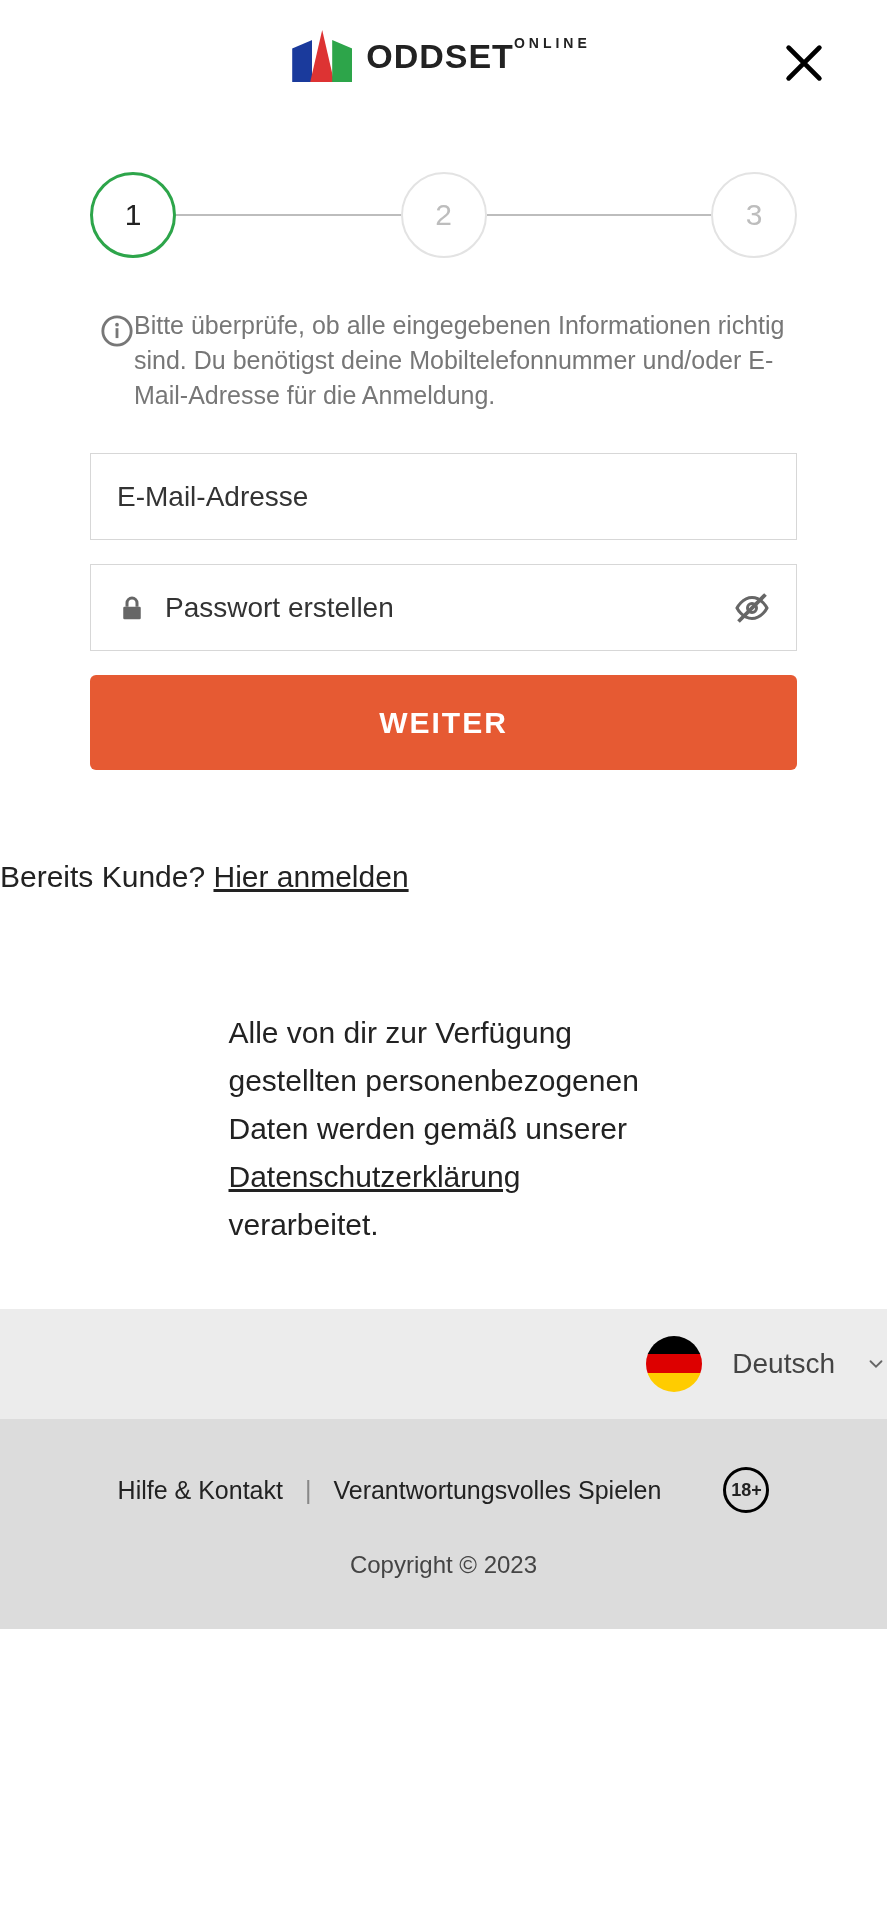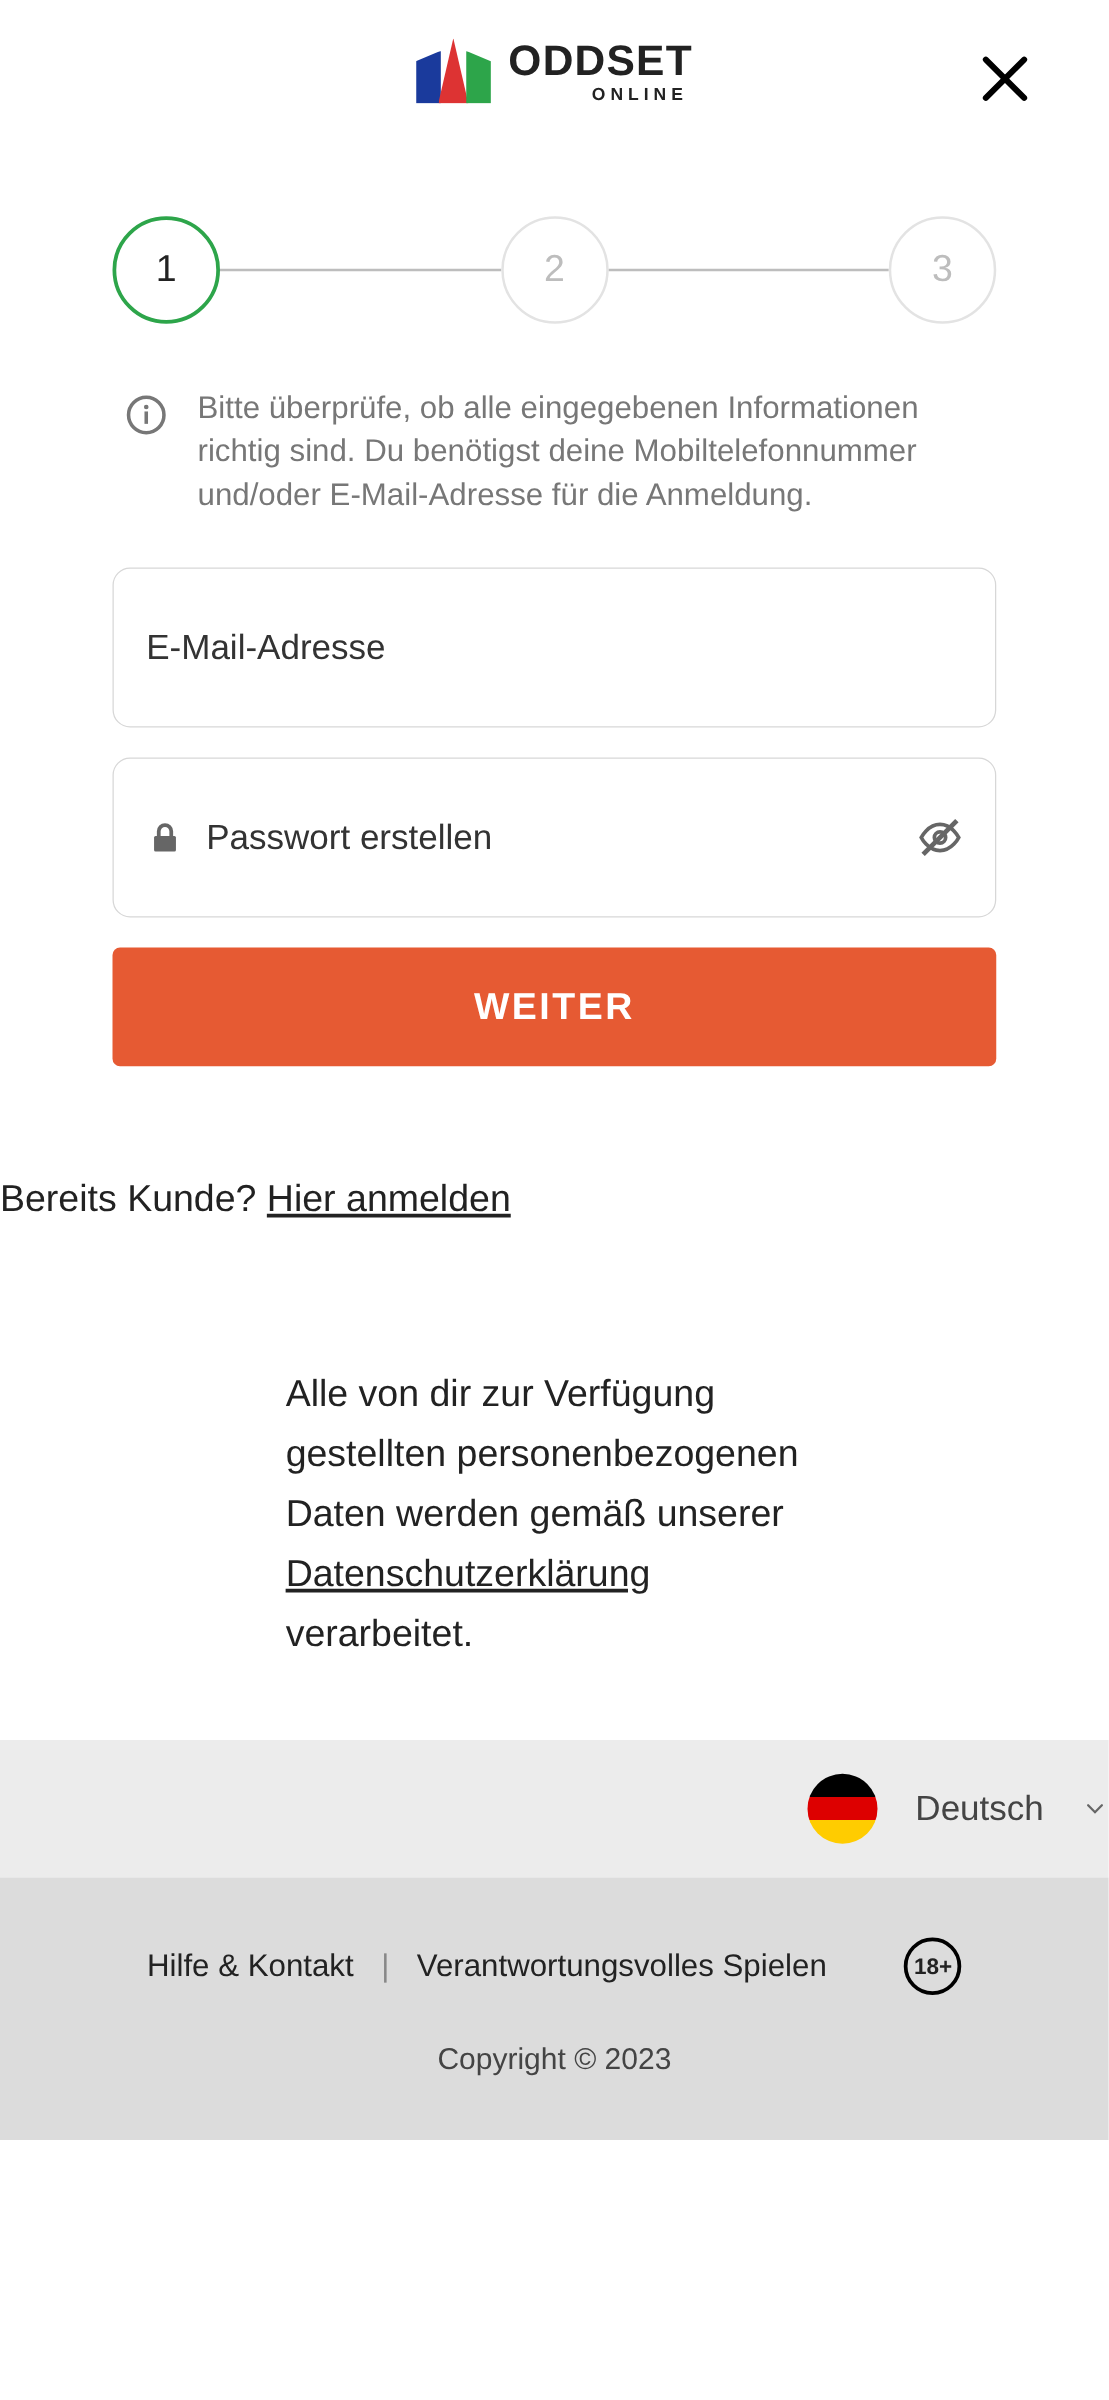--- a/index.html
+++ b/index.html
@@ -22,21 +22,21 @@
   .logo {
     display: flex;
     align-items: center;
     gap: 14px;
   }
   .logo-mark { display: flex; align-items: flex-end; gap: 0; }
   .logo-shape { width: 20px; height: 42px; }
   .logo-shape.blue { background:#1a3a9c; clip-path: polygon(0 100%, 0 20%, 100% 0, 100% 100%); }
   .logo-shape.red  { background:#d33; clip-path: polygon(0 100%, 50% 0, 100% 100%); width:24px; height:52px; margin:0 -2px; }
   .logo-shape.green{ background:#2da54a; clip-path: polygon(0 0, 100% 20%, 100% 100%, 0 100%); }
-  .logo-text { display:flex; flex-direction:column; align-items:flex-end; }
+  .logo-text { display:flex; flex-direction:row; }
   .logo-main { font-weight:800; font-size:34px; letter-spacing:1px; }
   .logo-sub { font-weight:700; font-size:14px; letter-spacing:4px; margin-top:-2px; margin-right:4px; }
   .close-btn {
     position:absolute; right:60px; top:40px;
     width:46px; height:46px; cursor:pointer;
     background:none; border:none;
   }
   .close-btn svg { width:100%; height:100%; }
 
   
@@ -48,31 +48,31 @@
     width:86px; height:86px; border-radius:50%;
     display:flex; align-items:center; justify-content:center;
     font-size:30px; background:#fff;
   }
   .step-circle.active { border:3px solid #2da54a; color:#222; }
   .step-circle.inactive { border:2px solid #e3e3e3; color:#bdbdbd; }
   .step-line { flex:1; height:2px; background:#bdbdbd; }
 
   
   .info-row {
-    display:flex; gap:24px; padding: 0 100px 40px;
+    display:flex; padding: 0 100px 40px;
     align-items:flex-start;
   }
   .info-icon { width:34px; height:34px; flex-shrink:0; margin-top:6px; color:#777; }
   .info-text { font-size:25px; line-height:1.4; color:#777; }
 
   
   .form { padding: 0 90px; }
   .field {
-    border:1px solid #d7d7d7; border-radius:14px;
-    height:128px; display:flex; align-items:center;
+    border:1px solid #d7d7d7; border-radius:0;
+    height:87px; display:flex; align-items:center;
     padding: 0 26px; margin-bottom:24px; gap:18px;
   }
   .field input {
     flex:1; border:none; outline:none; font-size:28px;
     background:transparent; color:#222;
   }
   .field input::placeholder { color:#333; }
   .field-icon { width:30px; height:30px; color:#666; flex-shrink:0; }
   .eye-btn { background:none; border:none; cursor:pointer; width:36px; height:36px; color:#666; }
   .eye-btn svg{width:100%;height:100%;}

